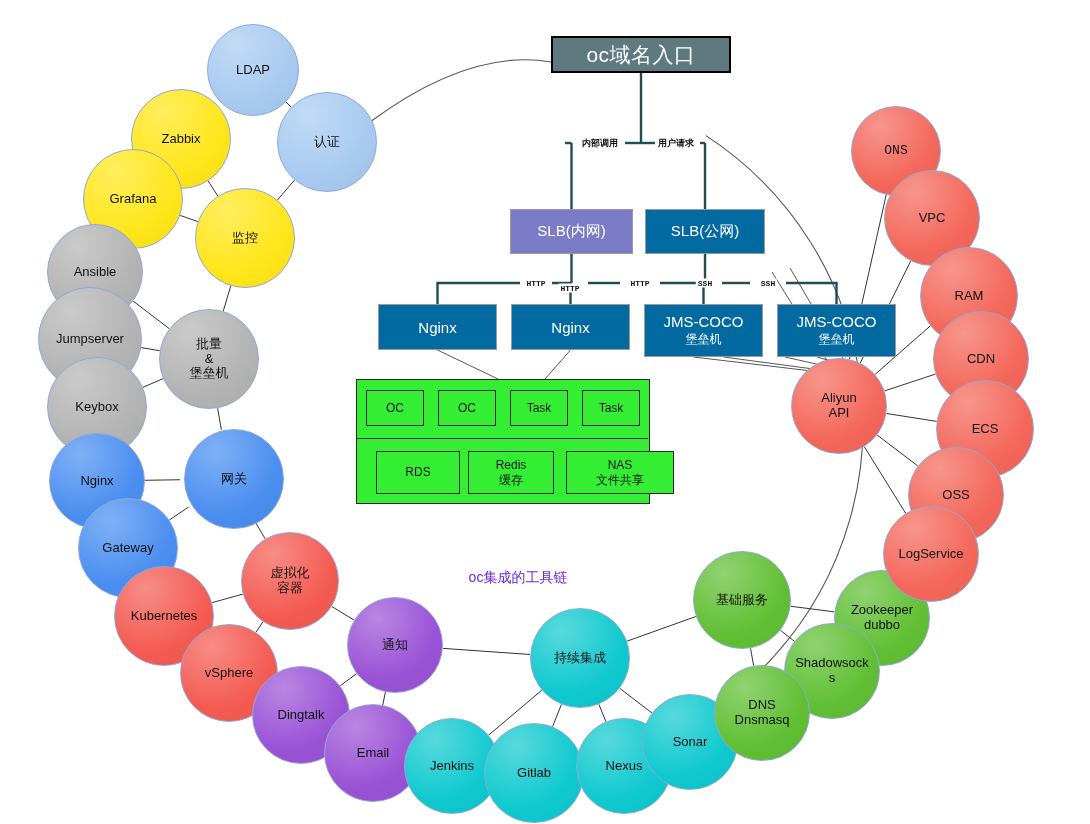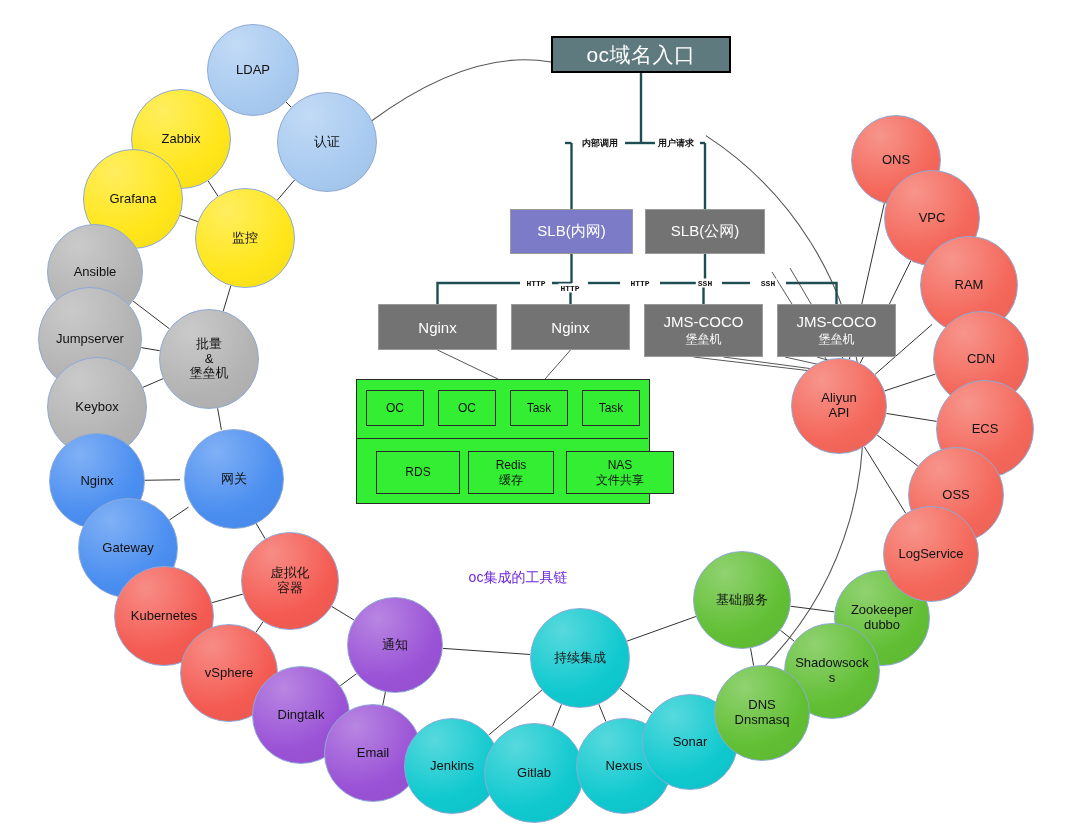--- a/index.html
+++ b/index.html
@@ -7,21 +7,21 @@
   #stage{position:relative;width:1090px;height:824px;background:#fff;overflow:hidden;}
   svg#wires{position:absolute;left:0;top:0;width:1090px;height:824px;pointer-events:none;}
   .node{position:absolute;border-radius:50%;border:1px solid #8ea9d6;
         display:flex;align-items:center;justify-content:center;text-align:center;
         color:#111;font-size:13px;line-height:1.15;box-sizing:border-box;}
   .node span{display:block;padding:0 8px;word-break:break-word;}
   .box{position:absolute;box-sizing:border-box;display:flex;flex-direction:column;
        align-items:center;justify-content:center;text-align:center;color:#fff;}
   .hdr{background:#5f7a7e;border:2px solid #000000;font-size:21px;letter-spacing:.5px;}
   .slb-int{background:#7b7bc8;border:1px solid #9a9a9a;font-size:15px;}
-  .gold{background:#737373;border:1px solid #9a9a9a;font-size:15px;}
+  .gold{background:#0369a1;border:1px solid #9a9a9a;font-size:15px;}
   .gold .sub{font-size:12px;margin-top:1px;}
   .greenpanel{position:absolute;background:#33ee33;border:1px solid #2a2a2a;box-sizing:border-box;}
   .greenrow{display:flex;align-items:center;box-sizing:border-box;}
   .gcell{background:#33ee33;border:1px solid #2a2a2a;box-sizing:border-box;
          display:flex;flex-direction:column;align-items:center;justify-content:center;
          color:#111;font-size:12px;line-height:1.2;text-align:center;}
   .edgelabel{position:absolute;font-size:8px;color:#111;background:#fff;padding:0 2px;
              transform:translate(-50%,-50%);white-space:nowrap;font-family:Liberation Mono, monospace;font-weight:bold;}
   #centerlabel{position:absolute;font-size:14px;color:#6d28d9;transform:translate(-50%,-50%);white-space:nowrap;}
 </style>
@@ -183,27 +183,27 @@
       </div>
       <div class="node" style="left: 784px; top: 623px; width: 96px; height: 96px; background: radial-gradient(circle at 32% 22%, rgb(144, 210, 113) 0%, rgb(97, 191, 52) 62%, rgb(92, 181, 49) 100%);">
         <span>Shadowsocks</span>
       </div>
       <div class="node" style="left: 714px; top: 665px; width: 96px; height: 96px; background: radial-gradient(circle at 32% 22%, rgb(144, 210, 113) 0%, rgb(97, 191, 52) 62%, rgb(92, 181, 49) 100%);">
         <span>DNS<br>Dnsmasq</span>
       </div>
       <div class="node" style="left: 791px; top: 358px; width: 96px; height: 96px; background: radial-gradient(circle at 32% 22%, rgb(247, 149, 140) 0%, rgb(244, 103, 90) 62%, rgb(232, 98, 86) 100%);">
         <span>Aliyun<br>API</span>
       </div>
-      <div class="node" style="left: 851px; top: 115px; width: 90px; height: 90px; background: radial-gradient(circle at 32% 22%, rgb(247, 149, 140) 0%, rgb(244, 103, 90) 62%, rgb(232, 98, 86) 100%);">
+      <div class="node" style="left: 851px; top: 106px; width: 90px; height: 90px; background: radial-gradient(circle at 32% 22%, rgb(247, 149, 140) 0%, rgb(244, 103, 90) 62%, rgb(232, 98, 86) 100%); font-family: Liberation Mono, monospace;">
         <span>ONS</span>
       </div>
       <div class="node" style="left: 884px; top: 170px; width: 96px; height: 96px; background: radial-gradient(circle at 32% 22%, rgb(247, 149, 140) 0%, rgb(244, 103, 90) 62%, rgb(232, 98, 86) 100%);">
         <span>VPC</span>
       </div>
-      <div class="node" style="left: 920px; top: 236px; width: 98px; height: 98px; background: radial-gradient(circle at 32% 22%, rgb(247, 149, 140) 0%, rgb(244, 103, 90) 62%, rgb(232, 98, 86) 100%); align-items: center;">
+      <div class="node" style="left: 920px; top: 247px; width: 98px; height: 98px; background: radial-gradient(circle at 32% 22%, rgb(247, 149, 140) 0%, rgb(244, 103, 90) 62%, rgb(232, 98, 86) 100%); align-items: center;">
         <span>RAM</span>
       </div>
       <div class="node" style="left: 933px; top: 311px; width: 96px; height: 96px; background: radial-gradient(circle at 32% 22%, rgb(247, 149, 140) 0%, rgb(244, 103, 90) 62%, rgb(232, 98, 86) 100%);">
         <span>CDN</span>
       </div>
       <div class="node" style="left: 936px; top: 380px; width: 98px; height: 98px; background: radial-gradient(circle at 32% 22%, rgb(247, 149, 140) 0%, rgb(244, 103, 90) 62%, rgb(232, 98, 86) 100%);">
         <span>ECS</span>
       </div>
       <div class="node" style="left: 908px; top: 447px; width: 96px; height: 96px; background: radial-gradient(circle at 32% 22%, rgb(247, 149, 140) 0%, rgb(244, 103, 90) 62%, rgb(232, 98, 86) 100%);">
         <span>OSS</span>

